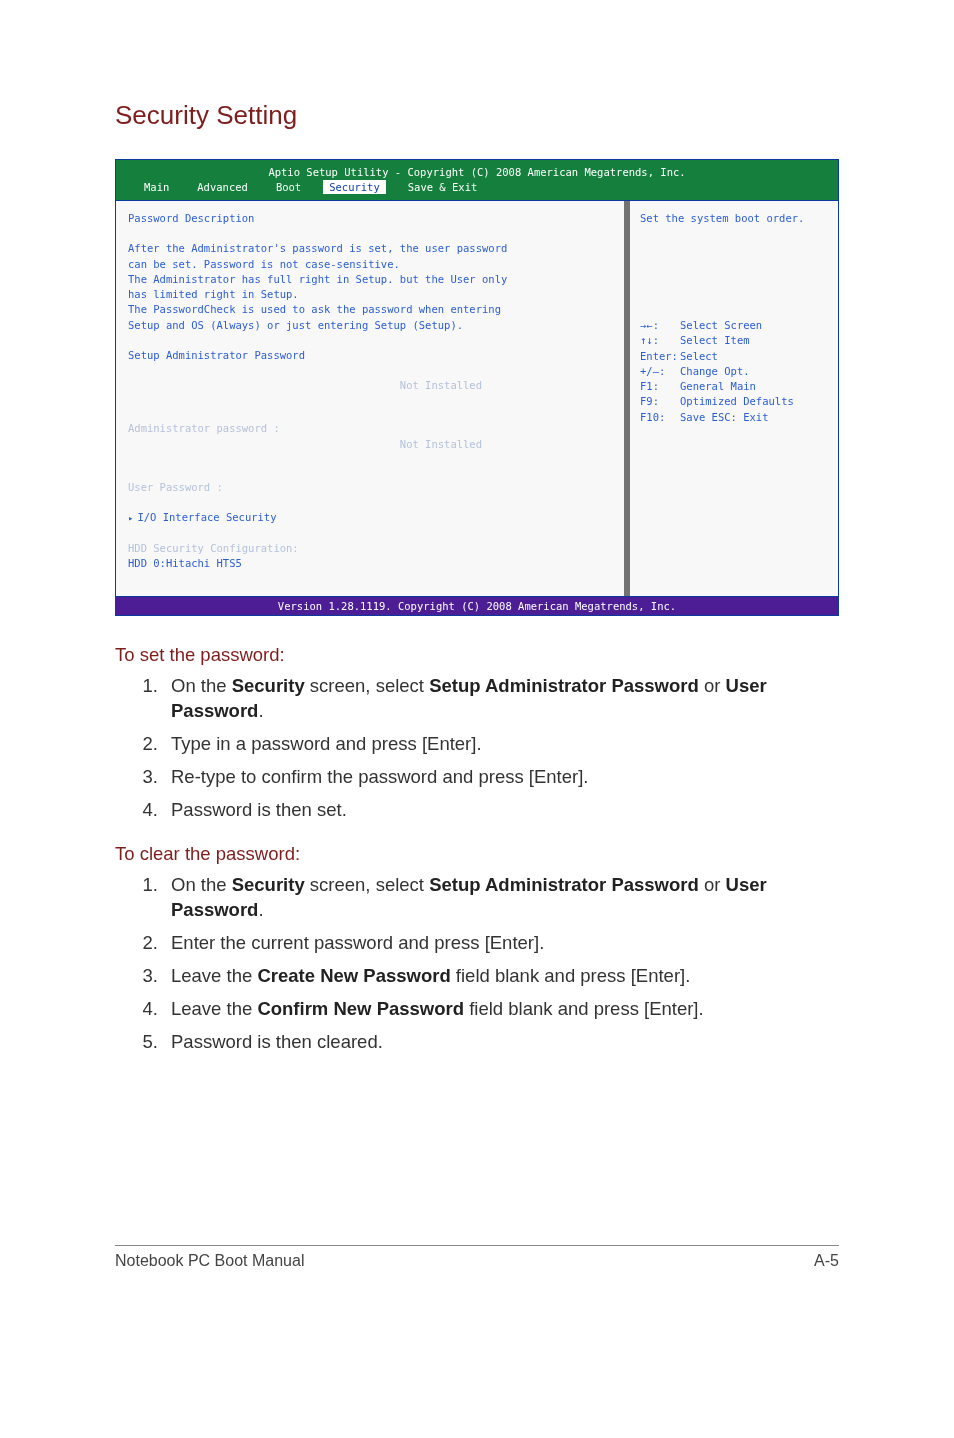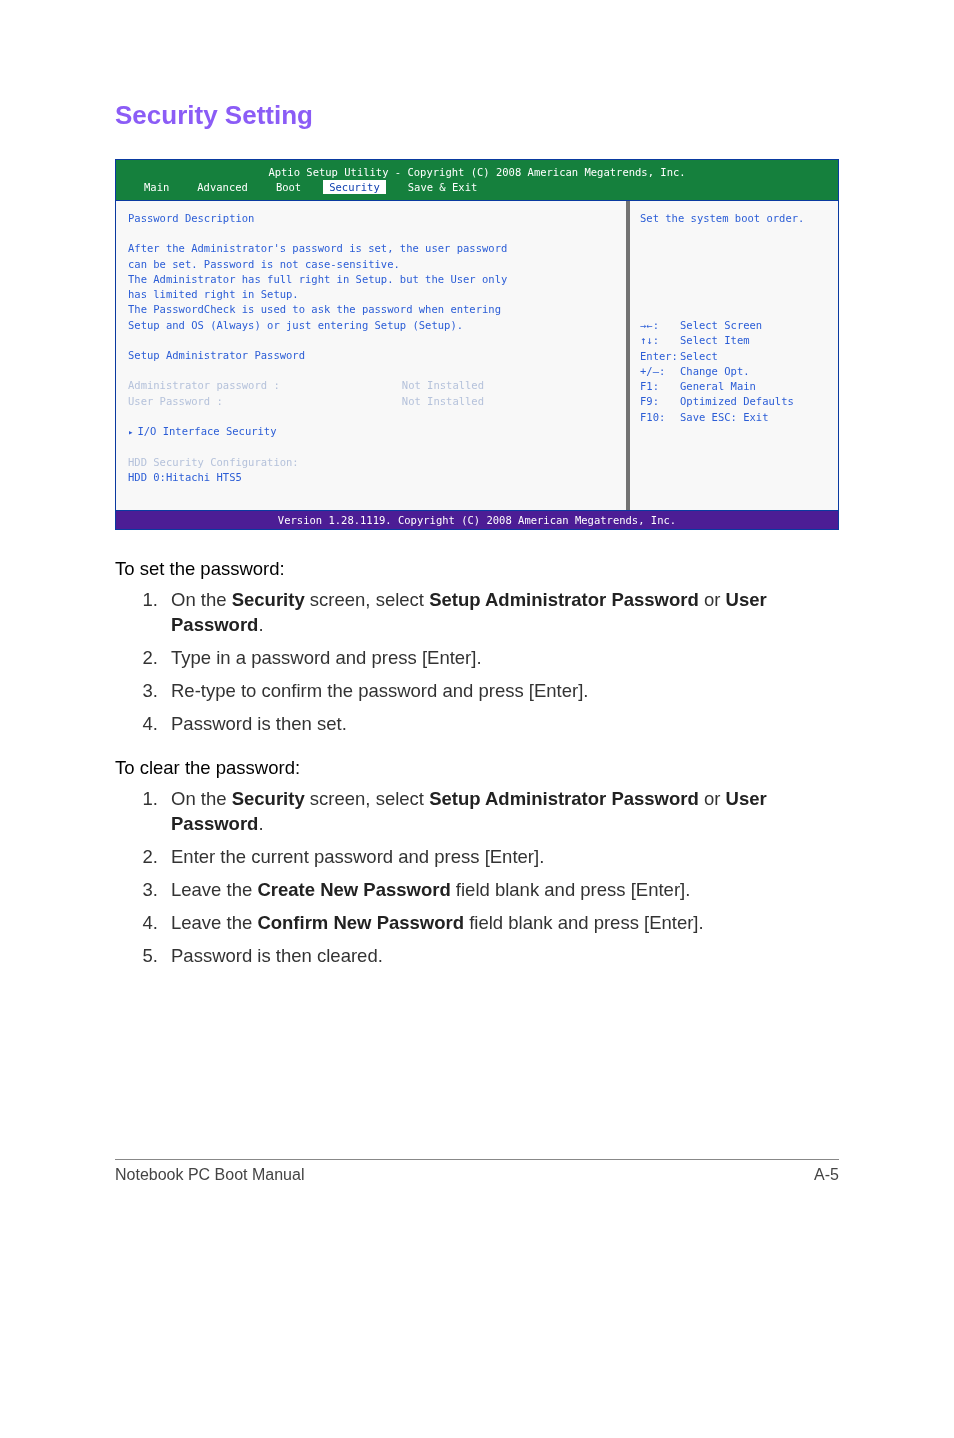--- a/index.html
+++ b/index.html
@@ -8,22 +8,22 @@
     font-family: "Segoe UI", Arial, sans-serif;
     background: #fff;
     color: #333;
     width: 954px;
   }
   .page {
     padding: 100px 115px 40px 115px;
   }
   h2.section-title {
     font-size: 26px;
-    font-weight: 700;
-    color: #8b5cf6;
+    font-weight: 400;
+    color: #7f1d1d;
     margin: 0 0 28px 0;
   }
   
   .bios-window {
     border: 1px solid #0a3aa0;
     background: #f8f8f8;
     margin-bottom: 28px;
     font-family: "Verdana", monospace;
     font-size: 10.5px;
     color: #2b5dd6;
@@ -45,51 +45,51 @@
   }
   .bios-tab { color:#fff; padding:1px 6px;margin-left:10px;}
   .bios-tab.active { background:#fff; color:#1040b0; }
   .bios-body {
     display: flex;
     border-top: 1px solid #0a3aa0;
     border-bottom: 1px solid #0a3aa0;
   }
   .bios-left {
     flex: 1;
-    border-right: 4px solid #737373;
+    border-right: 6px solid #737373;
     padding: 10px 12px;
     line-height: 1.45;
   }
   .bios-right {
     width: 188px;
     padding: 10px 10px;
     line-height: 1.45;
   }
   .bios-line-dim2 { color:#b5c2db; }
   .bios-line-blue { color:#2b5dd6; }
   .kv { display:flex; }
-  .kv .k { flex:0 0 auto; }
+  .kv .k { flex:0 0 auto;margin-top:43px; }
   .kv .v { margin-left:auto; padding-right:130px; }
   .pointer::before {
     content:"▸"; font-size:9px; margin-right:4px; color:#2b5dd6;
   }
   .bios-help .row { display:flex; }
   .bios-help .key { width:40px;}
   .bios-footer {
     background:#4c1d95;
     color:#fff;
     text-align:center;
     font-size:10.5px;
     padding:3px 0;
   }
 
   
   p.body-text {
     font-size: 18.5px;
-    color: #000000;
+    color: #7f1d1d;
     margin: 4px 0 8px 0;
   }
   ol.steps {
     font-size: 18.5px;
     color: #333;
     padding-left: 48px;
     margin: 0 0 20px 0;
   }
   ol.steps li {
     padding-left: 8px;

